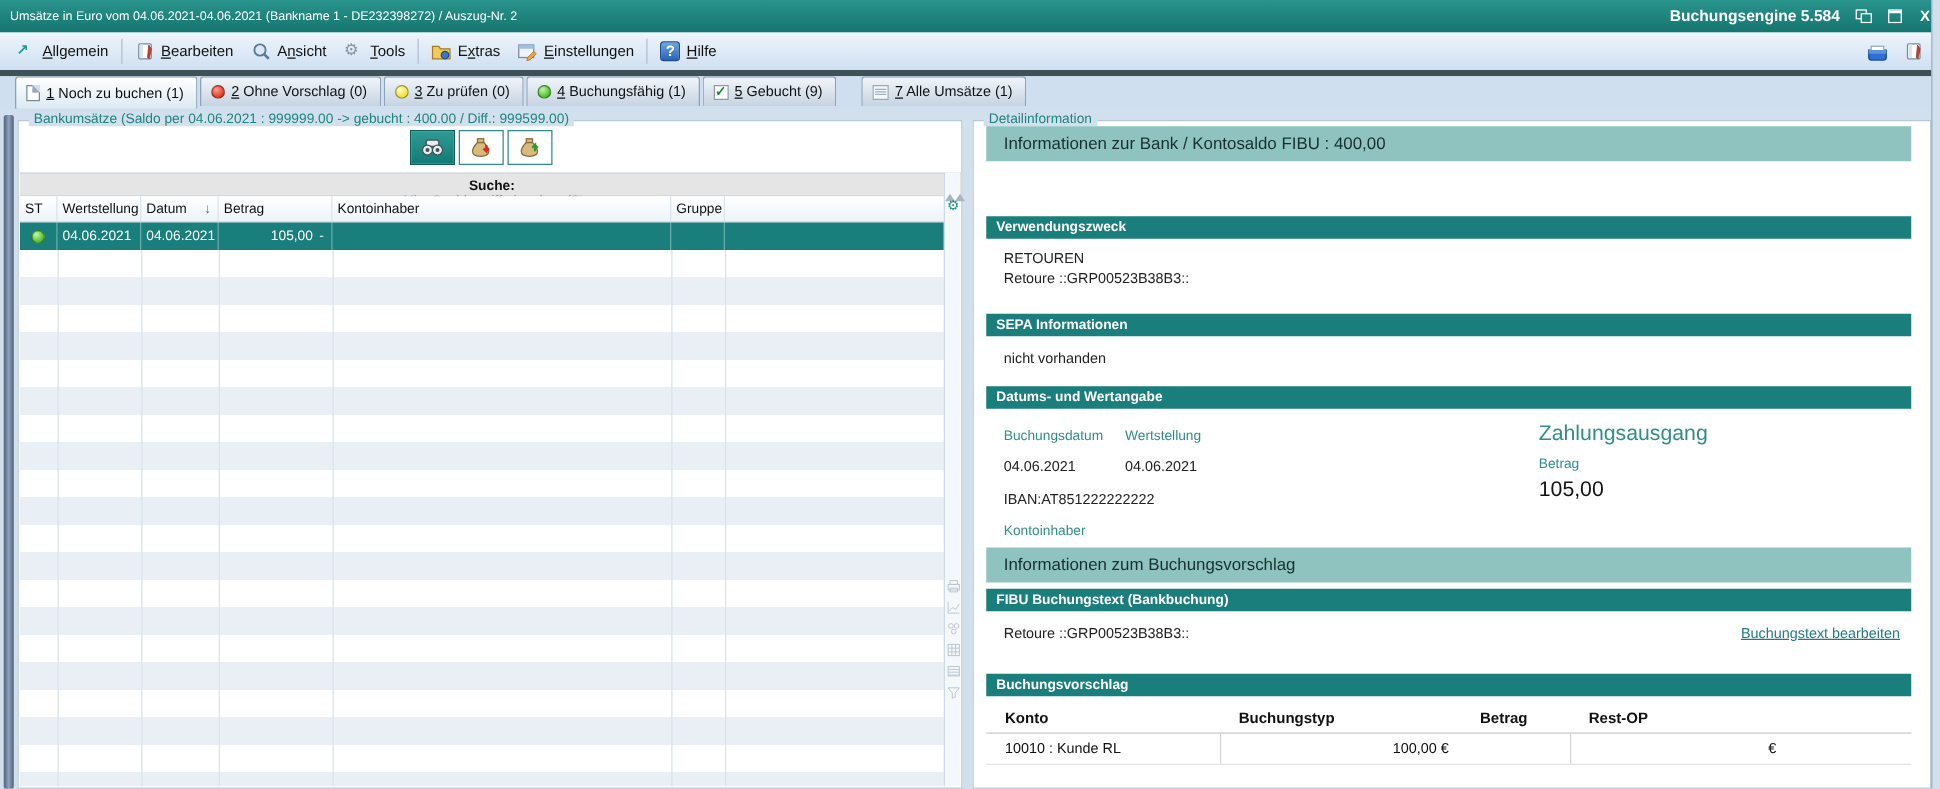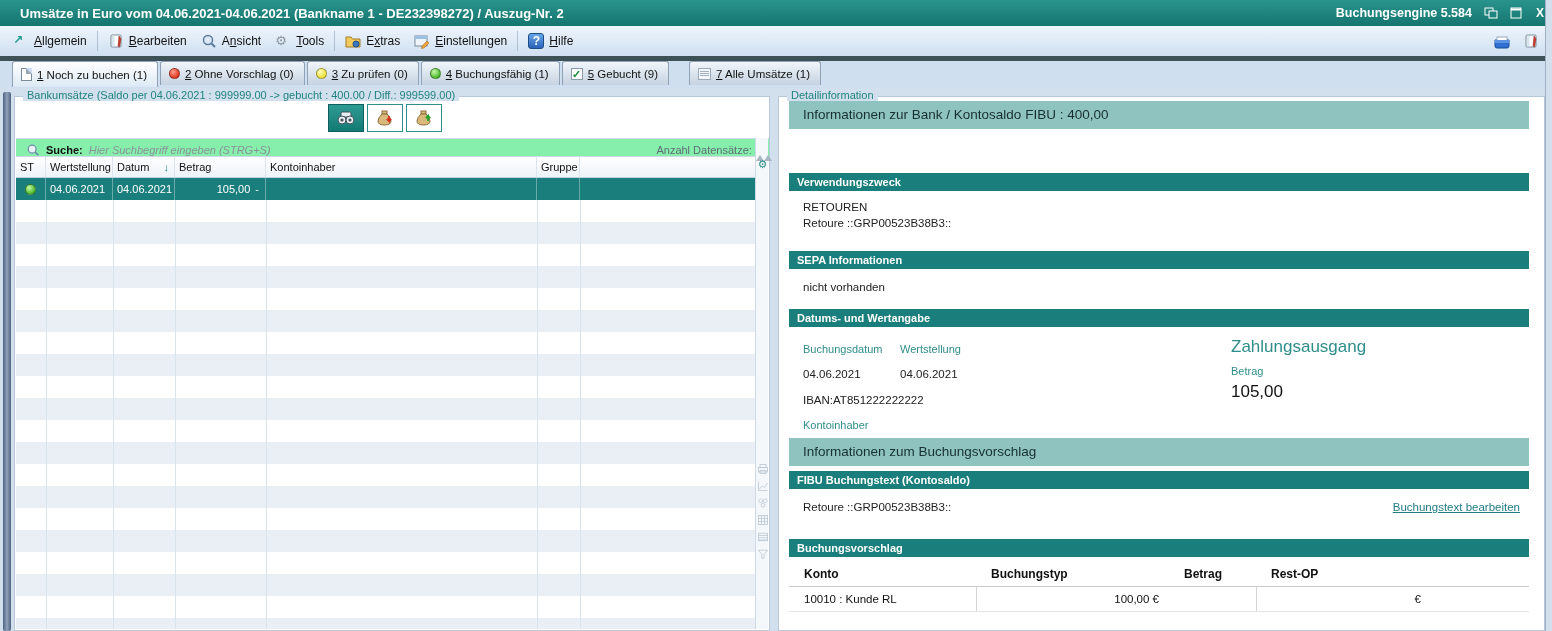--- a/index.html
+++ b/index.html
@@ -5,21 +5,21 @@
   * { margin:0; padding:0; box-sizing:border-box; }
   html,body { width:1552px; height:631px; overflow:hidden;
     font-family:"Liberation Sans", sans-serif; background:#d2e0ee; }
   .u { text-decoration:underline; }
 
   
   .titlebar { position:absolute; left:0; top:0; width:1552px; height:26px;
     background:linear-gradient(#29948c,#15756f);
     display:flex; align-items:center; justify-content:space-between;
     padding:0 8px; color:#fff; }
-  .titlebar .title { font-size:13px; font-weight:bold;margin-left:12px; }
+  .titlebar .title { font-size:10px; font-weight:normal; }
   .titlebar .right { display:flex; align-items:center; gap:12px; }
   .titlebar .app { font-size:12.5px; font-weight:bold; }
   .tbicon { width:14px; height:12px; position:relative; cursor:pointer; }
   .tbicon svg { display:block; }
   .close-x { font-size:12px; font-weight:bold; line-height:12px; cursor:pointer; }
 
   
   .menubar { position:absolute; left:0; top:26px; width:1552px; height:30px;
     background:linear-gradient(#eef5fc,#cfdff0);
     display:flex; align-items:center; padding:0 6px; }
@@ -68,22 +68,22 @@
   #right-group { left:778px; top:96px; width:767px; height:535px; }
 
   
   .togglebar { position:absolute; left:0; top:7px; width:740px; height:30px;
     display:flex; justify-content:center; gap:3px; }
   .tgl { width:36px; height:28px; display:flex; align-items:center;
     justify-content:center; border:1px solid #2f8e8a; background:#fff; cursor:pointer; }
   .tgl.pressed { background:linear-gradient(#2e9b93,#137a74); border-color:#0d5f5b; }
 
   .searchrow { position:absolute; left:1px; top:41px; width:753px; height:19px;
-    background:#86efac; border-top:1px solid #cdd9e6; border-bottom:1px solid #cdd9e6;
-    display:flex; align-items:center; font-size:11px; padding:4px 8px 0 10px; }
+    background:#e5e5e5; border-top:1px solid #cdd9e6; border-bottom:1px solid #cdd9e6;
+    display:flex; align-items:center; font-size:11px; padding:4px 8px 0 10px;flex-direction:column; }
   .searchrow .lbl { font-weight:bold; margin:0 6px; color:#111; }
   .searchrow input { flex:1; border:none; background:transparent; outline:none;
     font-size:11px; font-style:italic; color:#333;
     font-family:"Liberation Sans",sans-serif; }
   .searchrow input::placeholder { color:#8a9299; font-style:italic; opacity:1; }
   .searchrow .count { color:#5f6b77; white-space:nowrap; }
 
   .tableheader { position:absolute; left:1px; top:60px; width:741px; height:21px;
     background:linear-gradient(#ffffff,#edf3f9); border-bottom:1px solid #c3d2e0;
     display:flex; font-size:11px; color:#111; }
@@ -400,21 +400,21 @@
   <div class="rtext" style="top:271px; left:24px">04.06.2021</div>
   <div class="rtext" style="top:271px; left:121px">04.06.2021</div>
   <div class="rtext" style="top:297px">IBAN:AT851222222222</div>
   <div class="rtext tlabel" style="top:322px">Kontoinhaber</div>
   <div class="rtext biglabel" style="top:240px; left:452px">Zahlungsausgang</div>
   <div class="rtext tlabel" style="top:268px; left:452px">Betrag</div>
   <div class="rtext bigvalue" style="top:285px; left:452px">105,00</div>
 
   <div class="lbar" style="top:341px">Informationen zum Buchungsvorschlag</div>
 
-  <div class="dbar" style="top:374px">FIBU Buchungstext (Kontosaldo)</div>
+  <div class="dbar" style="top:374px">FIBU Buchungstext (Bankbuchung)</div>
   <div class="rtext" style="top:404px">Retoure ::GRP00523B38B3::</div>
   <div class="editlink" style="top:404px">Buchungstext bearbeiten</div>
 
   <div class="dbar" style="top:442px">Buchungsvorschlag</div>
   <div class="bv-table" style="top:464px">
     <div class="bv-head">
       <div>Konto</div>
       <div>Buchungstyp</div>
       <div>Betrag</div>
       <div>Rest-OP</div>

